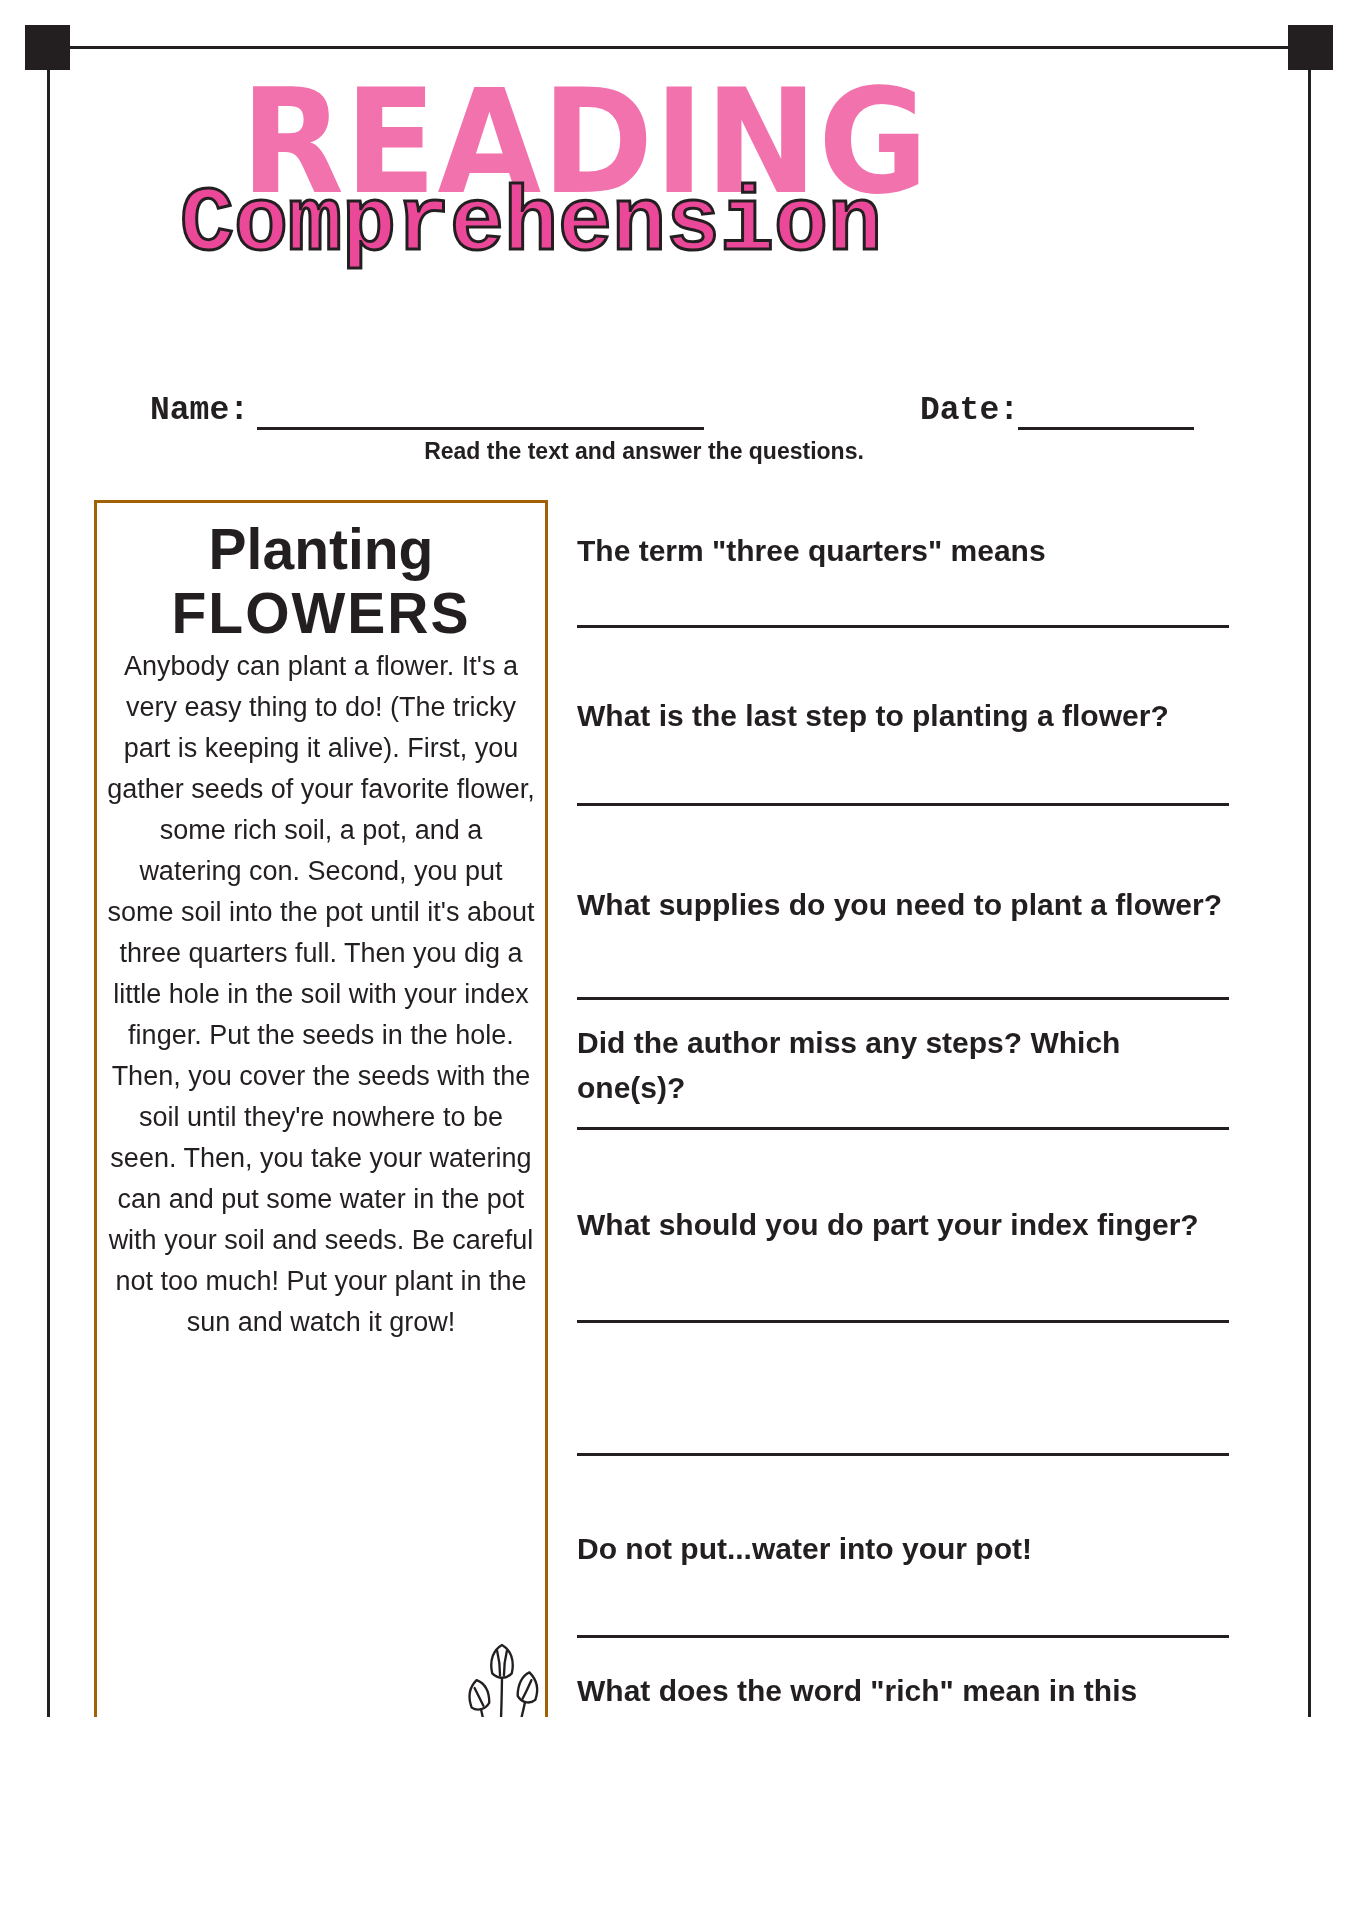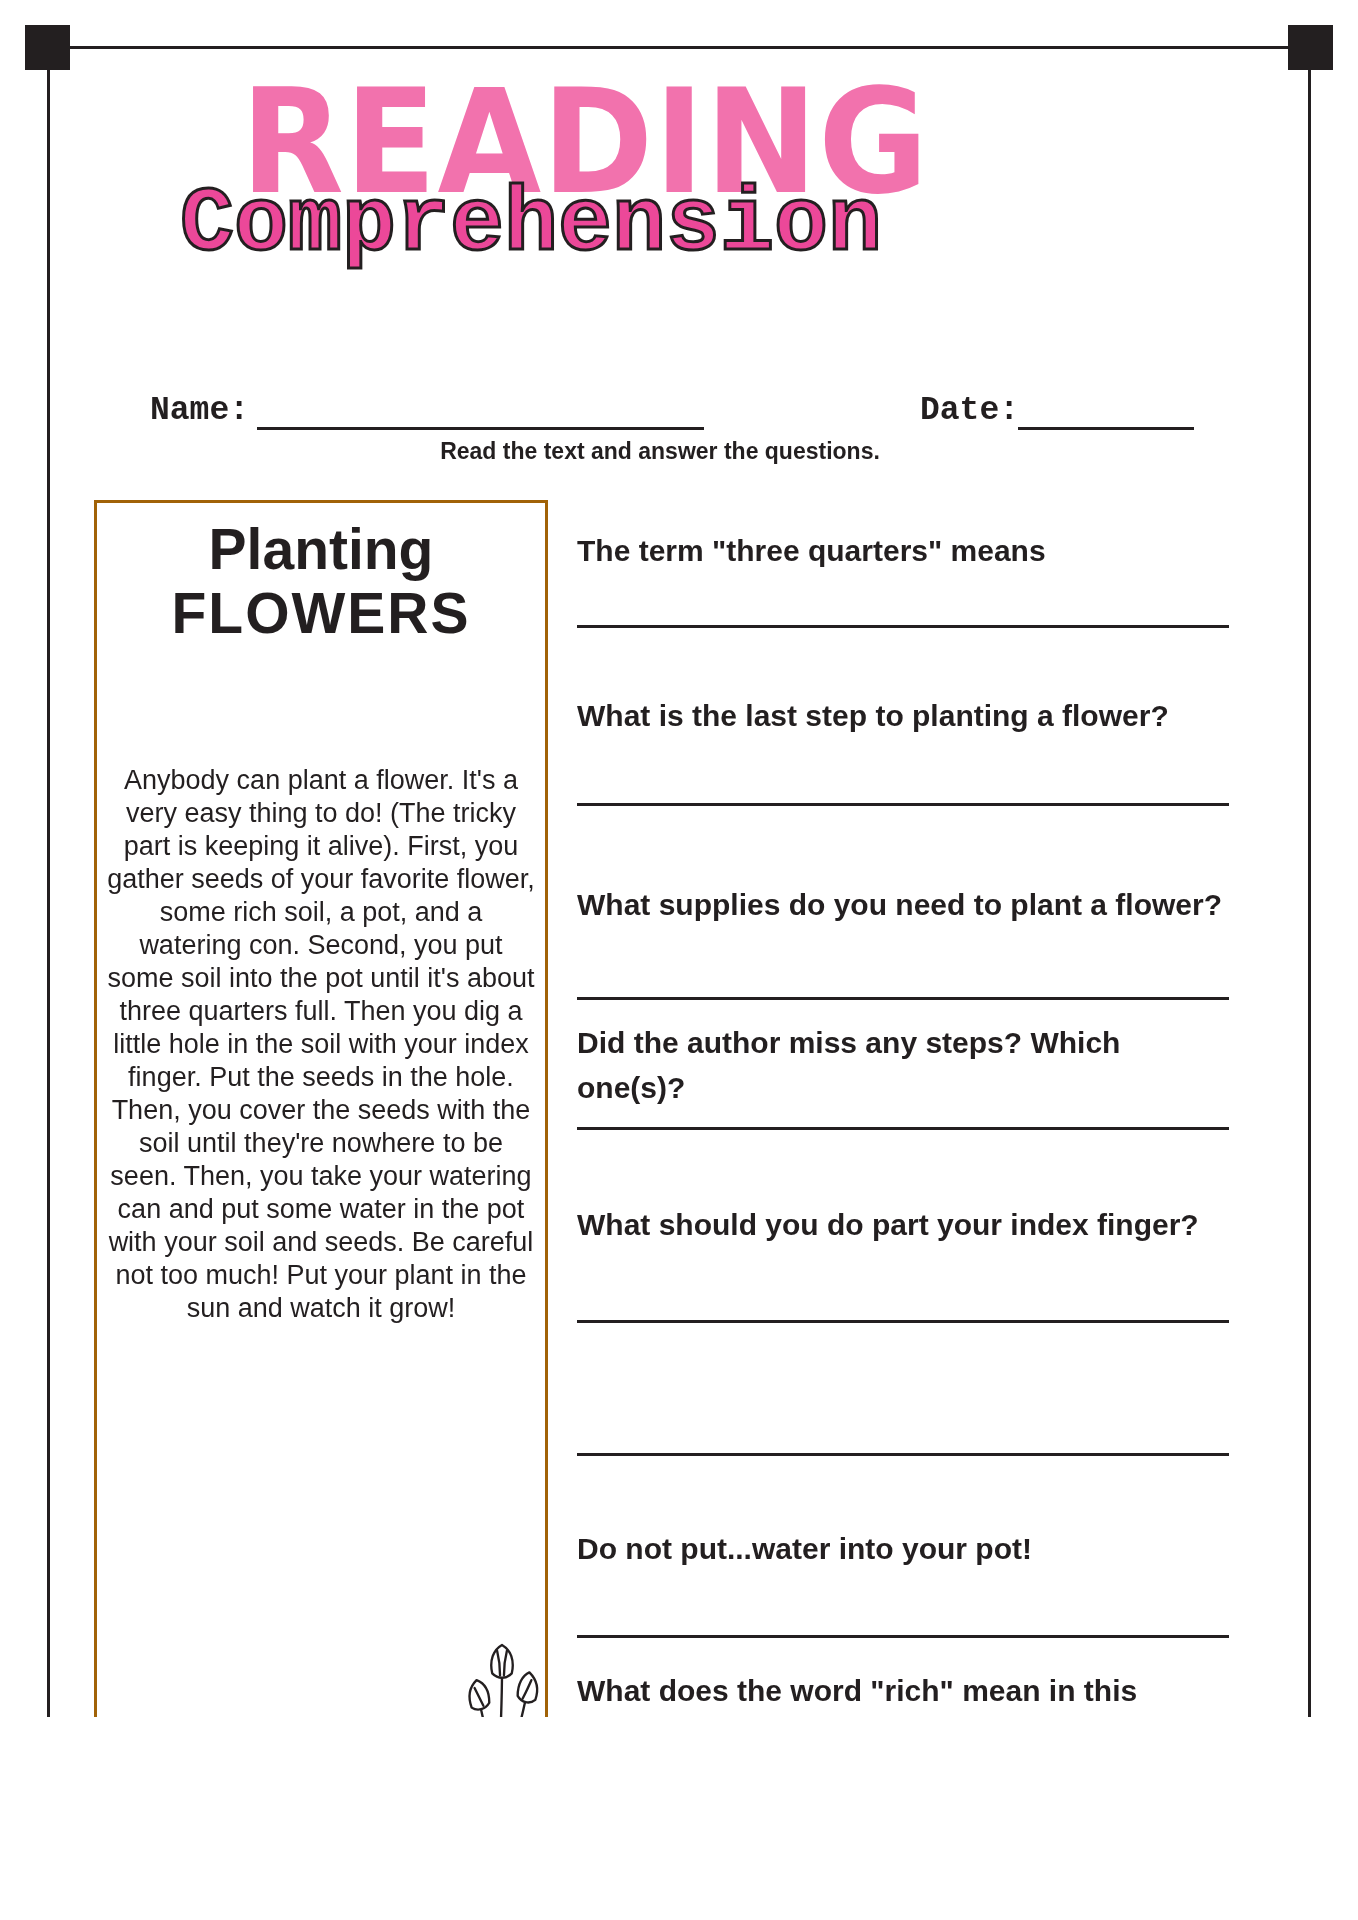--- a/index.html
+++ b/index.html
@@ -43,37 +43,37 @@
   .name-label, .date-label {
     position:absolute; top:392px; font-weight:700; font-size:33px;font-family:Liberation Mono, monospace;
   }
   .name-label { left:150px; }
   .date-label { left:920px; }
   .write-line { position:absolute; border-bottom:3px solid #231f20; height:0; }
   .name-line { left:257px; top:427px; width:447px; }
   .date-line { left:1018px; top:427px; width:176px; }
 
   .instruction {
-    position:absolute; left:330px; top:438px; width:660px;
+    position:absolute; left:314px; top:438px; width:660px;
     text-align:center; font-size:23px; font-weight:600;
   }
 
   
   .passage-box {
     position:absolute; left:94px; top:500px; width:454px; height:1327px;
     border:3px solid #a16207; background:#ffffff;
   }
   .passage-title {
     margin-top:14px; text-align:center;
     font-weight:700; font-size:57px; line-height:1.13;
   }
   .passage-title .line2 { letter-spacing:2px; }
   .passage-body {
-    margin-top:118px; padding:0 8px; text-align:center;
-    font-size:27px; line-height:33px; font-weight:500;
+    padding:0 8px; text-align:center;
+    font-size:27px; line-height:41px; font-weight:500;
   }
 
   
   .tulips {
     position:absolute; left:443px; top:1643px; width:118px; height:186px;
     z-index:4;
   }
 
   
   .questions { position:absolute; left:0; top:0; width:1358px; height:1920px; }

